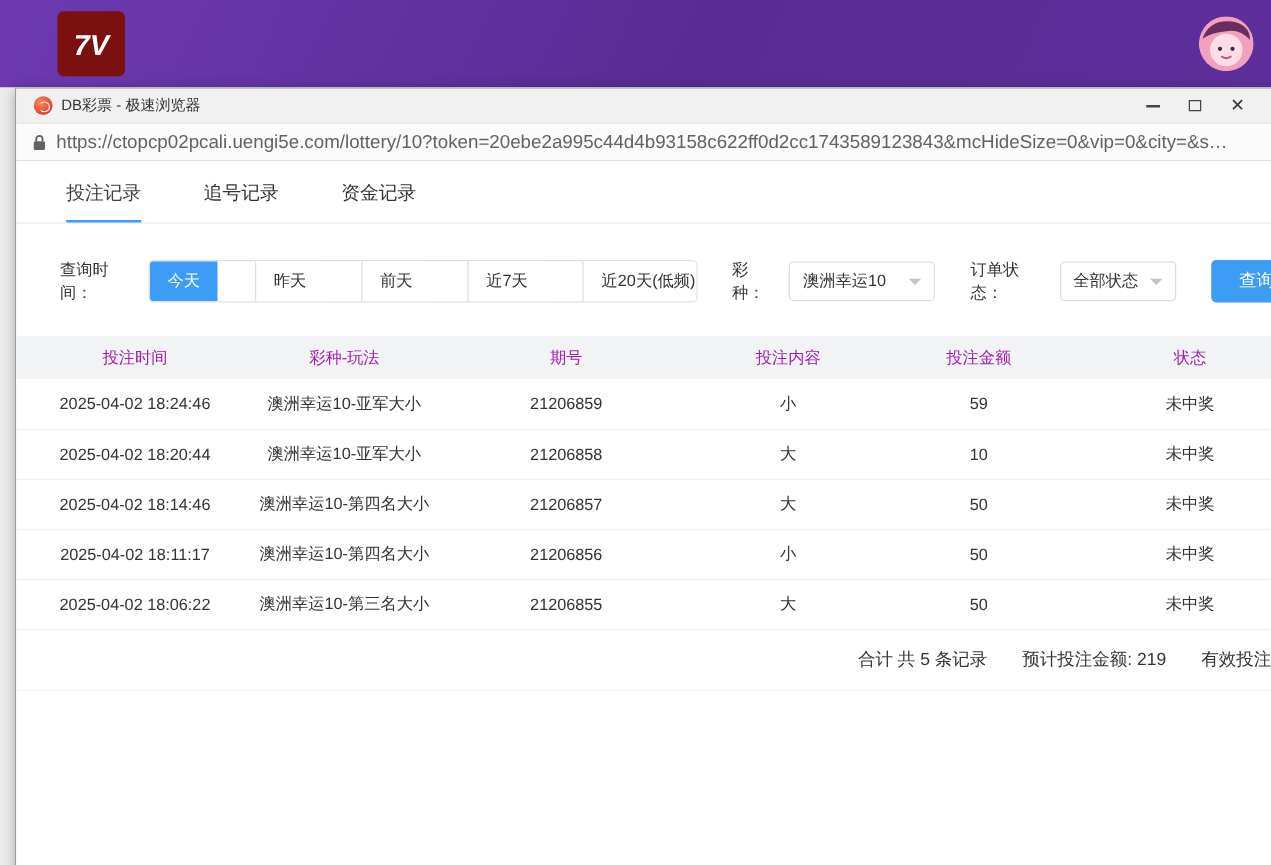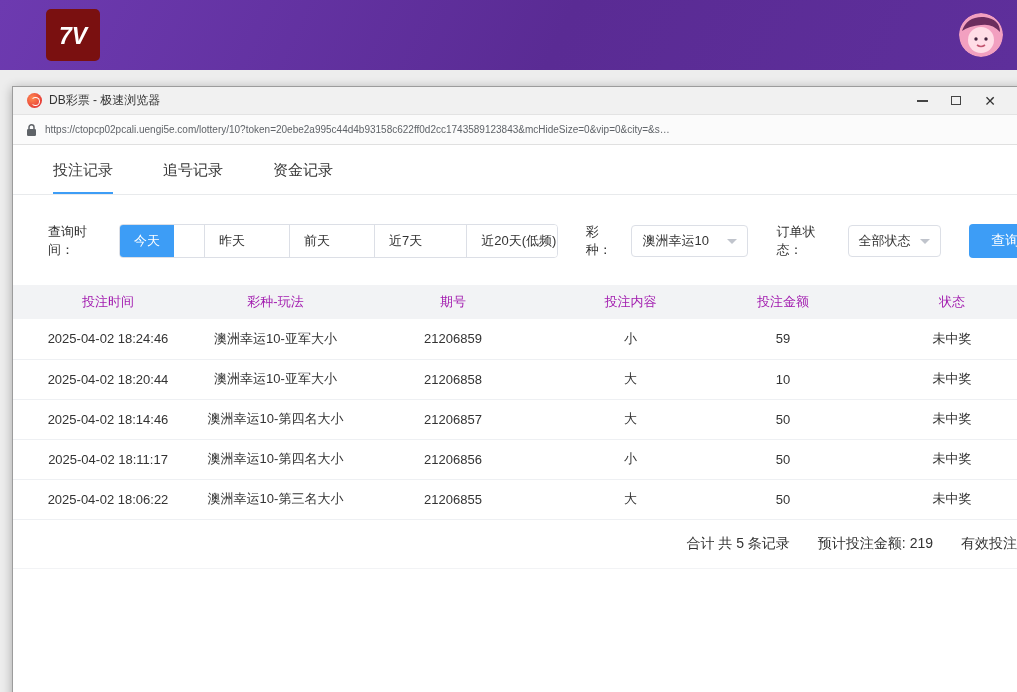--- a/index.html
+++ b/index.html
@@ -13,40 +13,40 @@
     display:flex; flex-direction:column; align-items:center; justify-content:center; line-height:1; cursor:pointer;gap:38px; }
   .logo .l-top { color:#ff3b30; font-size:10px; font-weight:bold; letter-spacing:2px; }
   .logo .l-main { font-size:23px; font-weight:bold; font-style:italic; margin:1px 0; }
   .logo .l-sub { font-size:8px; color:#ffdede; }
   .nav { display:flex; margin-left:22px; }
   .nav-item { color:#ffffff; font-size:15px; font-weight:bold; padding:10px 15px; cursor:pointer; text-decoration:none; }
   .nav-item.hl { color:#ffb61e; }
   .avatar { margin-left:auto; width:44px; height:44px; border-radius:50%; overflow:hidden; cursor:pointer; flex:0 0 auto; }
 
   
-  .desktop { position:relative; height:468px; background:#ededed;margin-top:16px; }
+  .desktop { position:relative; height:468px; background:#ededed; }
   .window { position:absolute; left:12px; top:0; width:1030px; height:650px; background:#fff;
     border:1px solid #9c9c9c; box-shadow:0 2px 10px rgba(0,0,0,.3); }
   .titlebar { height:28px; background:#f1f1f1; border-bottom:1px solid #e3e3e3;
     display:flex; align-items:center; padding:0 14px; }
   .app-ico { width:15px; height:15px; border-radius:50%; margin-right:7px; position:relative;
     background:radial-gradient(circle at 35% 35%, #ff8a50, #e53935 75%); }
   .app-ico::after { content:""; position:absolute; left:4px; top:4px; width:7px; height:7px;
     border:1.5px solid #fff; border-left-color:transparent; border-radius:50%; }
   .win-title { font-size:12px; color:#333; }
   .win-controls { margin-left:auto; display:flex; align-items:center; margin-right:20px; }
   .win-btn { width:34px; height:26px; display:flex; align-items:center; justify-content:center; cursor:pointer; color:#333; }
   .ico-min { width:11px; height:2px; background:#444; }
   .ico-max { width:10px; height:9px; border:1.5px solid #444; background:transparent; }
   .ico-close { font-size:14px; color:#333; }
 
   .addressbar { height:30px; background:#fbfbfb; border-bottom:1px solid #e0e0e0;
     display:flex; align-items:center; padding:0 13px; }
   .lock { margin-right:8px; display:flex; align-items:center; }
-  .url { font-size:10px; color:#5f6368; white-space:nowrap; overflow:hidden; }
+  .url { font-size:15px; color:#5f6368; white-space:nowrap; overflow:hidden; }
 
   
   .page { background:#fff; height:590px; }
   .tabs { display:flex; gap:50px; padding:16px 0 0 40px; border-bottom:1px solid #e8eaec; }
   .tab { font-size:15px; color:#333; padding-bottom:12px; cursor:pointer; border-bottom:2px solid transparent; }
   .tab.active { color:#404040; border-bottom-color:#3d9df6; }
 
   .filters { display:flex; align-items:center; margin:28px 0 0 35px; font-size:13px; color:#333; }
   .f-label { margin-right:8px; }
   .btn-group { display:inline-flex; border:1px solid #dcdfe6; border-radius:4px; overflow:hidden; background:#fff;gap:30px; }

